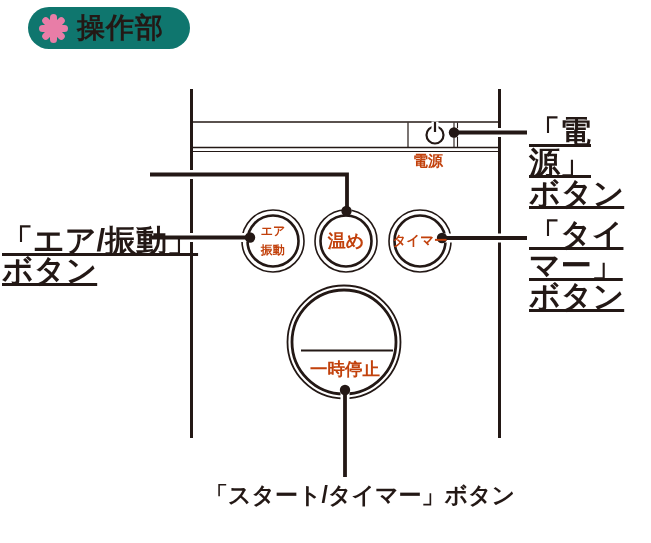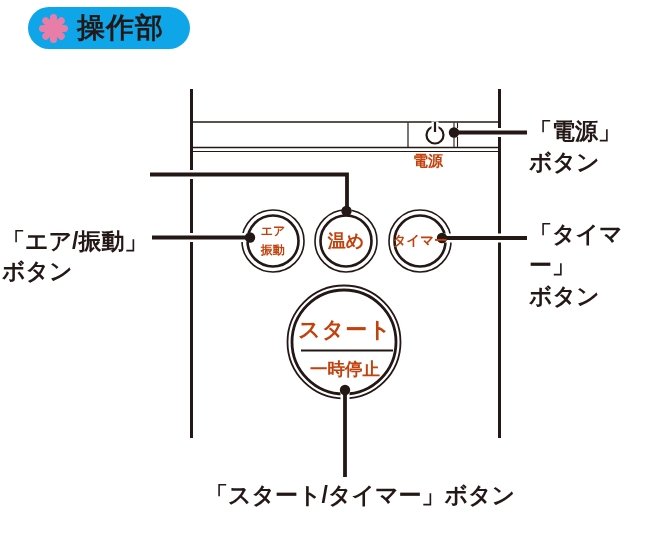--- a/index.html
+++ b/index.html
@@ -7,39 +7,39 @@
     width:651px;height:543px;position:relative;overflow:hidden;
     font-family:"Liberation Sans","DejaVu Sans",sans-serif;
     color:#231815;
   }
   .stage{position:absolute;inset:0;}
   svg.diagram{position:absolute;left:0;top:0;}
 
   
   .badge{
     position:absolute;left:28px;top:7px;height:42px;min-width:162px;
-    background:#0ea5e9;border-radius:21px;
+    background:#0f766e;border-radius:21px;
     display:flex;align-items:center;gap:9px;padding:0 16px 0 11px;
     box-sizing:border-box;
   }
   .asterisk{position:relative;width:29px;height:29px;display:inline-block;}
   .asterisk i{
     position:absolute;left:50%;top:50%;width:29px;height:7px;
     margin:-3.5px 0 0 -14.5px;background:#e87da7;border-radius:3.5px;
   }
   .asterisk i:nth-child(1){transform:rotate(0deg);}
   .asterisk i:nth-child(2){transform:rotate(45deg);}
   .asterisk i:nth-child(3){transform:rotate(90deg);}
   .asterisk i:nth-child(4){transform:rotate(135deg);}
   .badge-label{font-size:28px;font-weight:bold;letter-spacing:1px;}
 
   
   .lbl{
     position:absolute;font-weight:bold;color:#231815;
-    white-space:pre-line;font-size:23px;line-height:31px;
+    white-space:pre-line;font-size:31px;line-height:31px;text-decoration:underline;
   }
   .ctr{
     position:absolute;font-weight:bold;color:#c2410c;
     transform:translate(-50%,-50%);white-space:pre-line;
   }
   .lbl-warm{left:2px;top:160px;line-height:27px;}
   .lbl-air{left:2px;top:226px;line-height:30px;}
   .lbl-power{left:529px;top:116px;}
   .lbl-timer{left:529px;top:219px;}
   .lbl-start{left:360px;top:495px;transform:translate(-50%,-50%);
@@ -130,21 +130,20 @@
       <line x1="345" y1="390" x2="345" y2="477" stroke="#231815" stroke-width="3.8"></line>
       <circle cx="345" cy="390" r="5.2" fill="#231815" stroke="none"></circle>
     </g>
   </svg>
 
   <div class="ctr cap-power">電源</div>
   <div class="ctr btn-air">エア
 振動</div>
   <div class="ctr btn-warm">温め</div>
   <div class="ctr btn-timer">タイマー</div>
-  <div class="ctr btn-start-top">スタート</div>
   <div class="ctr btn-start-bottom">一時停止</div>
 
   <div class="lbl lbl-air">「エア/振動」
 ボタン</div>
   <div class="lbl lbl-power">「電源」
 ボタン</div>
   <div class="lbl lbl-timer">「タイマー」
 ボタン</div>
   <div class="lbl-start">「スタート/タイマー」ボタン</div>
 

